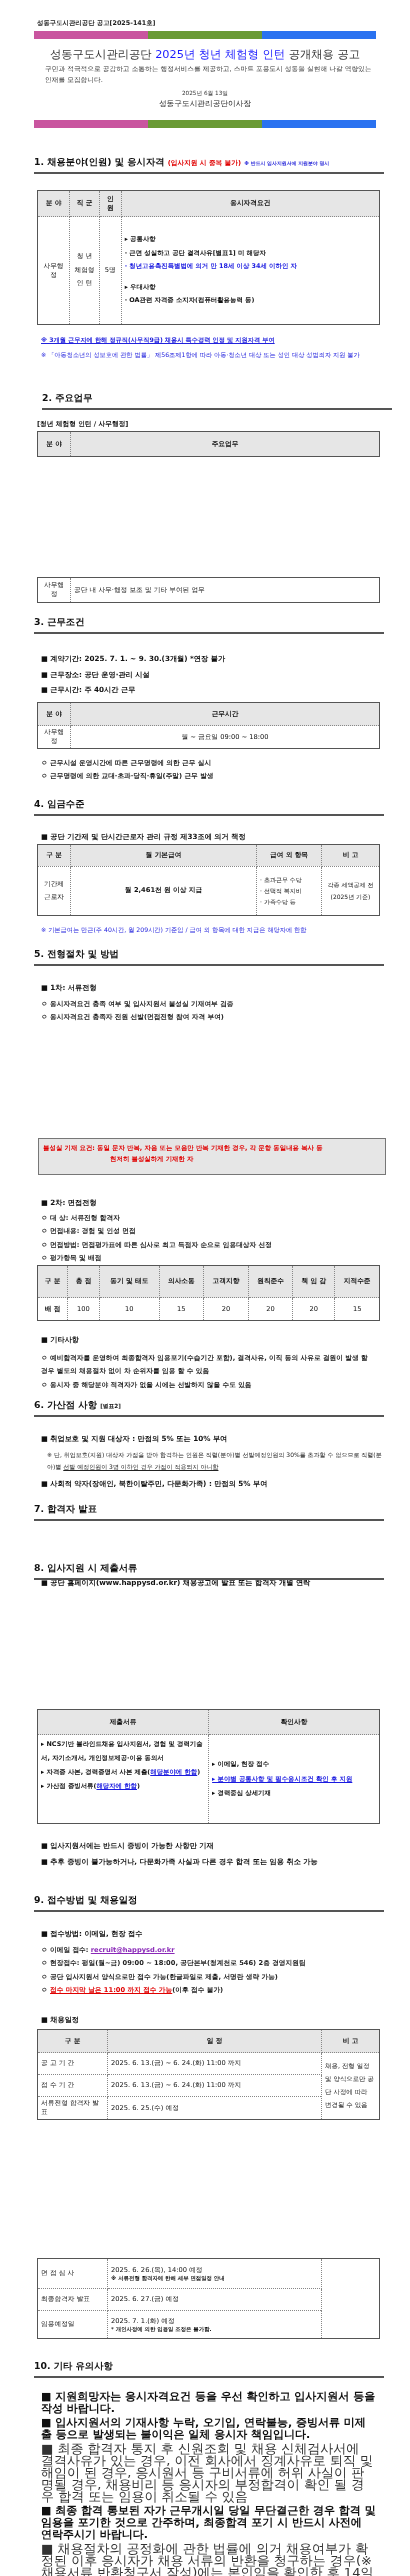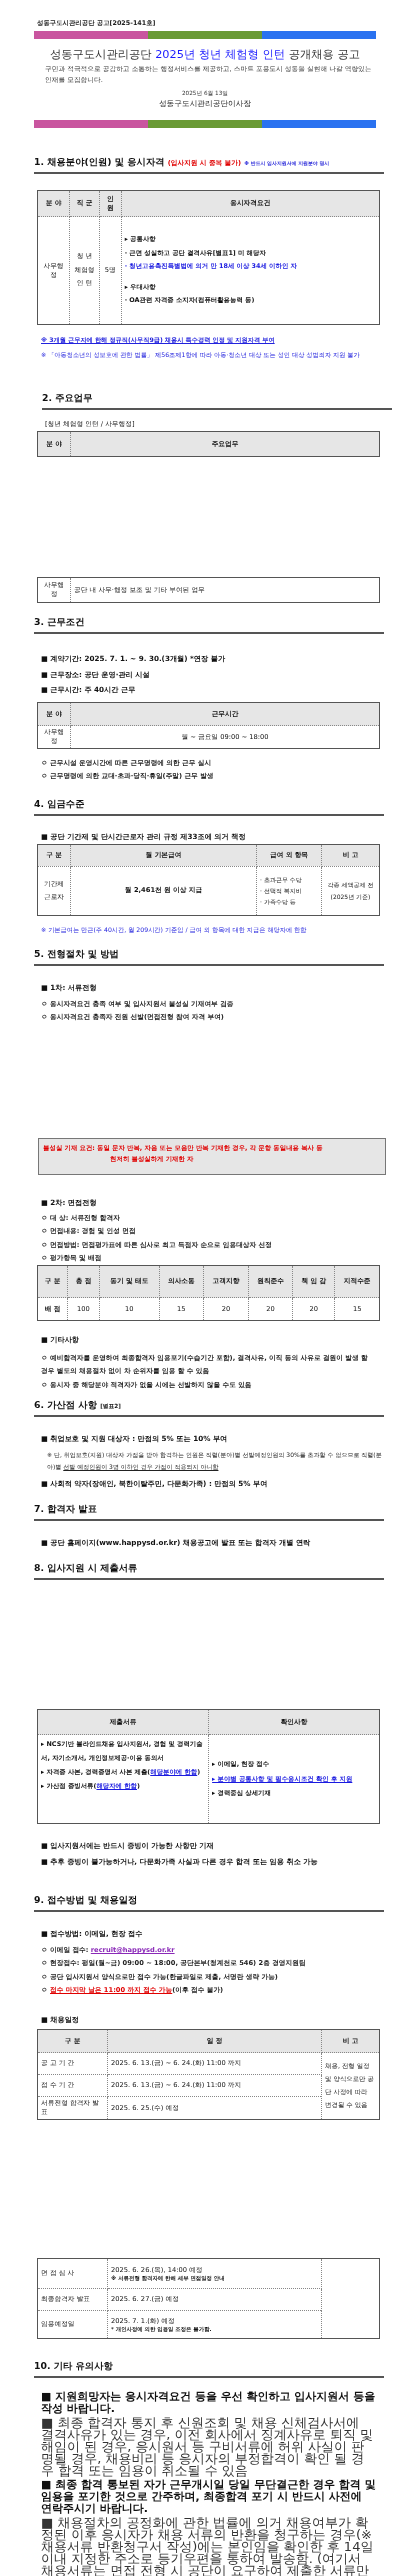--- a/index.html
+++ b/index.html
@@ -80,21 +80,21 @@
       <div>▸ 우대사항</div>
       <div>· OA관련 자격증 소지자(컴퓨터활용능력 등)</div>
     </td>
   </tr>
 </tbody>
   </table>
 <div class="abs note-blue ul" style="left:41px; top:333px; font-weight:bold;">※ 3개월 근무자에 한해 정규직(사무직9급) 채용시 특수경력 인정 및 지원자격 부여</div>
 <div class="abs note-blue" style="left:41px; top:348px; width:340px;">※ 「아동청소년의 성보호에 관한 법률」 제56조제1항에 따라 아동·청소년 대상 또는 성인 대상 성범죄자 지원 불가</div>
 
 <div class="abs sec-h" style="top:392px;margin-left:8px;">2. 주요업무</div>
-<div class="abs" style="left:37px; top:420px; font-size:6.7px; font-weight:normal;margin-left:8px;">[청년 체험형 인턴 / 사무행정]</div>
+<div class="abs" style="left:37px; top:420px; font-size:6.7px; font-weight:bold;">[청년 체험형 인턴 / 사무행정]</div>
 <table class="t" style="left:37px; top:431px; width:343px;">
   <tbody>
       <tr style="height:25px;">
         <th style="width:33px;">분 야</th>
         <th>주요업무</th>
       </tr>
 </tbody>
   </table>
 <table class="t" style="left:37px; top:577px; width:343px;">
   <tbody>
@@ -204,21 +204,21 @@
   <span class="small">[별표2]</span>
 </div>
 <div class="abs b-line" style="left:41px; top:1434px;">■ 취업보호 및 지원 대상자 : 만점의 5% 또는 10% 부여</div>
 <div class="abs" style="left:47px; top:1449px; width:335px; font-size:6px; line-height:12.4px; color:#222;">
   <span>※ 단, 취업보호(지원) 대상자 가점을 받아 합격하는 인원은 직렬(분야)별 선발예정인원의 30%를 초과할 수 없으므로 직렬(분야)별</span>
   <span class="ul">선발 예정인원이 3명 이하인 경우 가점이 적용되지 아니함</span>
 </div>
 <div class="abs b-line" style="left:41px; top:1479px;">■ 사회적 약자(장애인, 북한이탈주민, 다문화가족)    : 만점의 5% 부여</div>
 
 <div class="abs sec-h" style="top:1503px;">7. 합격자 발표</div>
-<div class="abs b-line" style="left:41px; top:1538px;">■ 공단 홈페이지(www.happysd.or.kr) 채용공고에 발표 또는 합격자 개별 연락</div>
+<div class="abs b-line" style="left:41px; top:1578px;">■ 공단 홈페이지(www.happysd.or.kr) 채용공고에 발표 또는 합격자 개별 연락</div>
 
 <div class="abs sec-h" style="top:1562px;">8. 입사지원 시 제출서류</div>
 <table class="t" style="left:37px; top:1709px; width:343px;">
   <tbody>
       <tr style="height:25px;">
         <th style="width:50%;">제출서류</th>
         <th>확인사항</th>
       </tr>
   <tr style="height:89px;">
     <td style="vertical-align:top; font-size:6.4px; line-height:14px; font-weight:bold;">
@@ -290,19 +290,20 @@
           <div>2025. 7.  1.(화) 예정</div>
           <div style="font-size:5.4px; font-weight:bold;">* 개인사정에 의한 임용일 조정은 불가함.</div>
         </td>
       </tr>
 </tbody>
   </table>
 
 <div class="abs sec-h" style="top:2360px;">10. 기타 유의사항</div>
 <div class="abs" style="left:41px; top:2391px; width:335px;">
   <div class="pb" style="margin-bottom:2.1px;">■ 지원희망자는 응시자격요건 등을 우선 확인하고 입사지원서 등을 작성 바랍니다.</div>
+  <div class="pb" style="margin-bottom:2.1px;">■ 입사지원서의 기재사항 누락, 오기입, 연락불능, 증빙서류 미제출 등으로 발생되는 불이익은 일체 응시자 책임입니다.</div>
   <div class="p" style="margin-bottom:2.1px;">■ 최종 합격자 통지 후 신원조회 및 채용 신체검사서에 결격사유가 있는 경우, 이전 회사에서 징계사유로 퇴직 및 해임이 된 경우, 응시원서 등 구비서류에 허위 사실이 판명될 경우, 채용비리 등 응시자의 부정합격이 확인 될 경우 합격 또는 임용이 취소될 수 있음</div>
   <div class="pb" style="margin-bottom:2.1px;">■ 최종 합격 통보된 자가 근무개시일 당일 무단결근한 경우 합격 및 임용을 포기한 것으로 간주하며, 최종합격 포기 시 반드시 사전에 연락주시기 바랍니다.</div>
   <div class="p" style="margin-bottom:2.1px;">■ 채용절차의 공정화에 관한 법률에 의거 채용여부가 확정된 이후 응시자가 채용 서류의 반환을 청구하는 경우(※채용서류 반환청구서 작성)에는 본인임을 확인한 후 14일 이내 지정한 주소로 등기우편을 통하여 발송함. (여기서 채용서류는 면접 전형 시 공단이 요구하여 제출한 서류만 해당하며, 온라인 입사지원서 및 첨부 제출 자료 등은 해당되지 않음) 이 경우 등기우편 요금은 수신자가 부담하게 되오니 유념하시기 바라며, 채용 서류 반환의 청구기간(최종합격자 발표일로부터 3개월)이 지난 경우 개인정보 보호법에 따라 채용서류를 파기함.</div>
   <div class="p" style="margin-bottom:2.1px;">■ 공단 직원 채용은 NCS기반 블라인드 채용 방식으로 본인의 학교, 나이, 출신지 가족사항등 을 암시할 수 있는 문구를 기재 할 경우 불이익을 받을 수 있음.</div>
 
 </div>
 
 
 </body></html>

